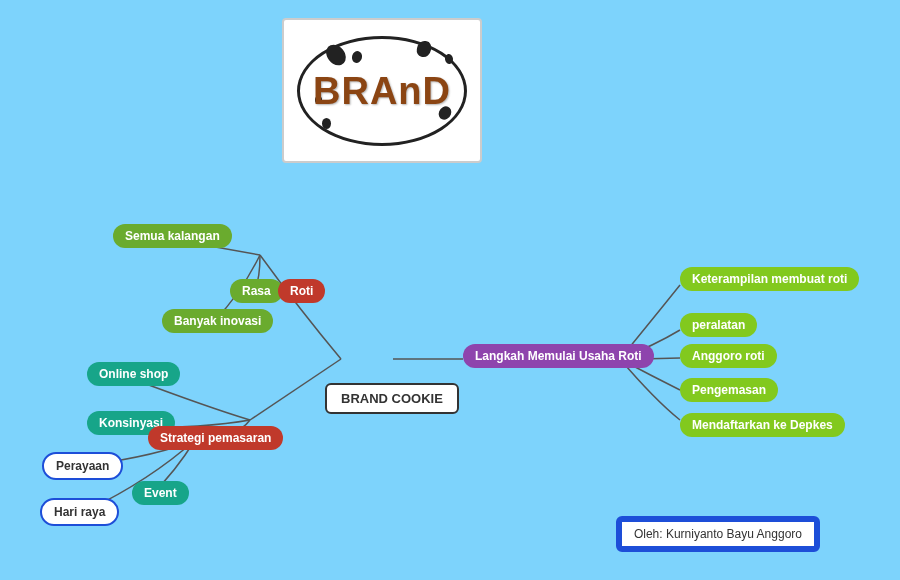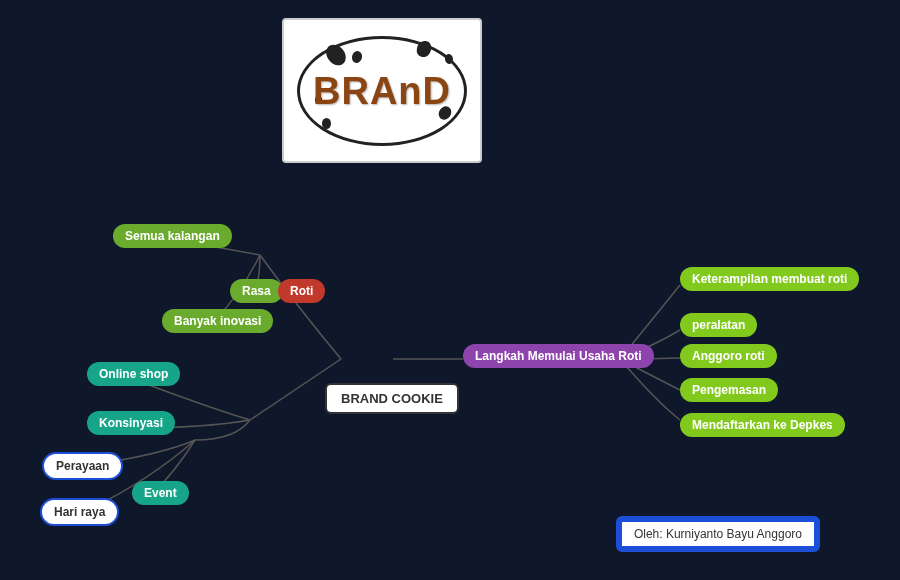--- a/index.html
+++ b/index.html
@@ -9,21 +9,21 @@
       background: #f5f5f5;
       font-family: Arial, sans-serif;
       position: relative;
       overflow: hidden;
     }
 
     .canvas {
       position: relative;
       width: 900px;
       height: 580px;
-      background: #0f172a;
+      background: #7dd3fc;
     }
 
     
     .logo-box {
       position: absolute;
       top: 18px;
       left: 282px;
       width: 200px;
       height: 145px;
       border: 2px solid #ccc;
@@ -214,20 +214,23 @@
   </div>
 
   <div class="node teal" style="left:87px;top:362px;">
     <span>Online shop</span>
   </div>
 
   <div class="node teal" style="left:87px;top:411px;">
     <span>Konsinyasi</span>
   </div>
 
+  <div class="node dark-red" style="left:148px;top:426px;">
+    <span>Strategi pemasaran</span>
+  </div>
 
   <div class="node-outline" style="left:42px;top:452px;">
     <span>Perayaan</span>
   </div>
 
   <div class="node teal" style="left:116px;top:481px;margin-left:16px;">
     <span>Event</span>
   </div>
 
   <div class="node-outline" style="left:40px;top:498px;">

